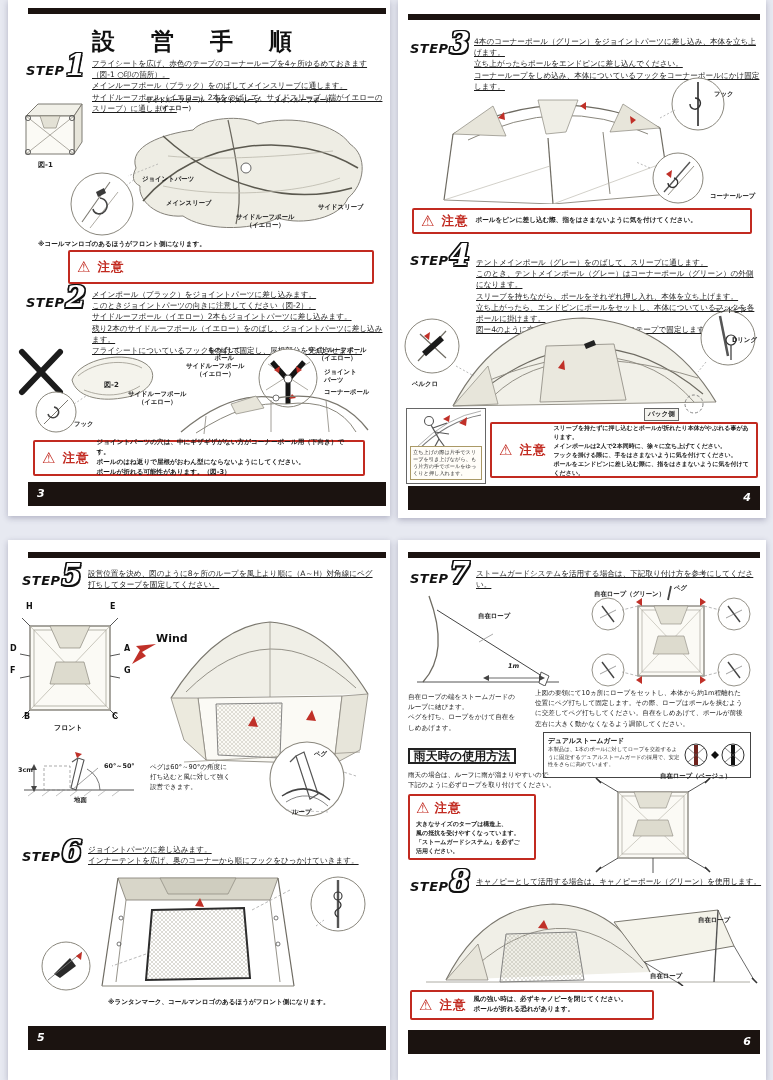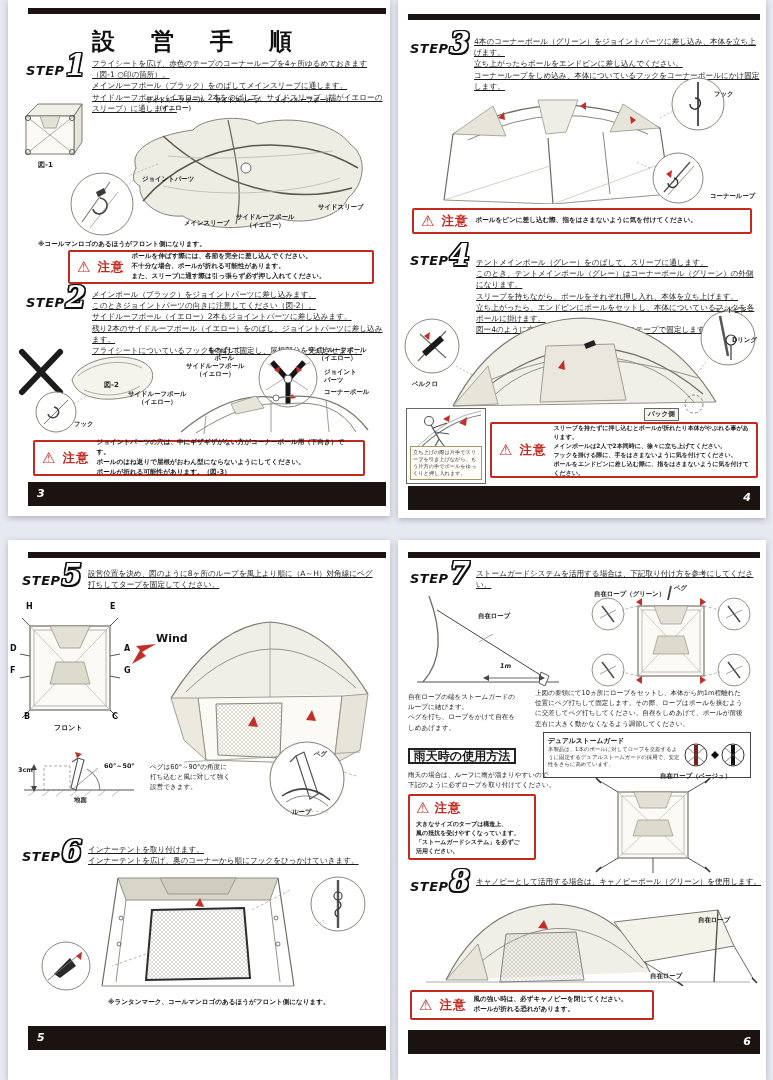--- a/index.html
+++ b/index.html
@@ -89,34 +89,31 @@
       <path d="M60,50 C110,55 180,50 225,45" fill="none" stroke="#b3b0a4" stroke-width=".7"></path>
       <path d="M55,80 C110,92 190,88 232,72" fill="none" stroke="#b3b0a4" stroke-width=".7"></path>
       <circle cx="138" cy="62" r="5" fill="#fff" stroke="#666" stroke-width="1"></circle>
       <line x1="50" y1="58" x2="20" y2="70" stroke="#999" stroke-width=".6" stroke-dasharray="2,2"></line>
     </svg>
     <span class="dlabel ctr" style="left:138px;top:0;">サイドルーフポール
 （イエロー）</span>
     <span class="dlabel" style="left:207px;top:0;">サイドスリーブ</span>
     <span class="dlabel" style="left:266px;top:0;">メインルーフポール</span>
     <span class="dlabel" style="left:134px;top:79px;">ジョイントパーツ</span>
-    <span class="dlabel" style="left:176px;top:103px;margin-top:20px;">メインスリーブ</span>
+    <span class="dlabel" style="left:158px;top:103px;">メインスリーブ</span>
     <span class="dlabel ctr" style="left:228px;top:117px;">サイドルーフポール
 （イエロー）</span>
     <span class="dlabel" style="left:310px;top:107px;">サイドスリーブ</span>
   </div>
 
   <div class="note" style="left:30px;top:240px;">※コールマンロゴのあるほうがフロント側になります。</div>
 
   <div class="caution" style="left:60px;top:250px;width:306px;height:34px;">
     <span class="c-ico">⚠</span>
     <span class="c-word">注意</span>
-    <div class="c-tx">ポールを伸ばす際には、各節を完全に差し込んでください。
-不十分な場合、ポールが折れる可能性があります。
-また、スリーブに通す際は引っ張らず必ず押し入れてください。</div>
   </div>
 
   <div class="slogo" style="left:18px;top:286px;">
     <span class="sw">STEP</span>
       <span class="sn">2</span>
   </div>
   <div class="stx" style="left:84px;top:289px;width:292px;">メインポール（ブラック）をジョイントパーツに差し込みます。
 このときジョイントパーツの向きに注意してください（図-2）。
 サイドルーフポール（イエロー）2本もジョイントパーツに差し込みます。
 残り2本のサイドルーフポール（イエロー）をのばし、ジョイントパーツに差し込みます。
@@ -397,21 +394,21 @@
       <line x1="20" y1="72" x2="62" y2="74" stroke="#aaa" stroke-width=".7" stroke-dasharray="3,2"></line>
     </svg>
     <span class="dlabel" style="left:306px;top:150px;">ペグ</span>
     <span class="dlabel" style="left:284px;top:208px;">ループ</span>
   </div>
 
   <div class="slogo" style="left:14px;top:300px;">
     <span class="sw">STEP</span>
       <span class="sn">6</span>
   </div>
-  <div class="stx" style="left:80px;top:304px;width:290px;">インナーテントを取り付けます。
+  <div class="stx" style="left:80px;top:304px;width:290px;">ジョイントパーツに差し込みます。
 インナーテントを広げ、奥のコーナーから順にフックをひっかけていきます。</div>
 
   <div class="dwrap" style="left:0;top:334px;width:382px;height:120px;">
     <svg style="left:92px;top:0;" width="198" height="118" viewBox="0 0 198 118">
       <polygon points="18,4 178,4 170,26 26,26" fill="#d8d6c9" stroke="#8a877d" stroke-width=".9"></polygon>
       <polygon points="60,4 136,4 128,20 68,20" fill="#cfcdbf" stroke="#8a877d" stroke-width=".7"></polygon>
       <line x1="18" y1="4" x2="2" y2="112" stroke="#6e6b62" stroke-width="1.2"></line>
       <line x1="178" y1="4" x2="194" y2="112" stroke="#6e6b62" stroke-width="1.2"></line>
       <line x1="26" y1="26" x2="16" y2="108" stroke="#8a877d" stroke-width=".9"></line>
       <line x1="170" y1="26" x2="180" y2="108" stroke="#8a877d" stroke-width=".9"></line>
@@ -466,21 +463,21 @@
       <path d="M16,2 C28,34 30,66 10,88" fill="none" stroke="#6e6b62" stroke-width="1.3"></path>
       <line x1="4" y1="88" x2="146" y2="88" stroke="#555" stroke-width="1"></line>
       <line x1="24" y1="16" x2="132" y2="84" stroke="#444" stroke-width="1"></line>
       <polygon points="128,78 136,82 132,92 126,89" fill="#fff" stroke="#555" stroke-width="1"></polygon>
       <line x1="72" y1="84" x2="130" y2="84" stroke="#444" stroke-width=".8"></line>
       <polygon points="70,84 76,81 76,87" fill="#444"></polygon>
       <polygon points="132,84 126,81 126,87" fill="#444"></polygon>
       <line x1="80" y1="40" x2="66" y2="48" stroke="#888" stroke-width=".7"></line>
     </svg>
     <span class="dlabel" style="left:80px;top:28px;">自在ロープ</span>
-    <span class="dlabel" style="left:102px;top:78px;font-style:italic;">1m</span>
+    <span class="dlabel" style="left:110px;top:78px;font-style:italic;">1m</span>
     <svg style="left:182px;top:0;" width="182" height="104" viewBox="0 0 182 104">
       <rect x="58" y="22" width="66" height="70" fill="#fbfaf5" stroke="#6e6b62" stroke-width="1.1"></rect>
       <rect x="62" y="26" width="58" height="62" fill="none" stroke="#9a978d" stroke-width=".6"></rect>
       <line x1="58" y1="22" x2="124" y2="92" stroke="#b3b0a4" stroke-width=".6"></line>
       <line x1="124" y1="22" x2="58" y2="92" stroke="#b3b0a4" stroke-width=".6"></line>
       <polygon points="74,22 108,22 101,40 81,40" fill="#e3e1d5" stroke="#8a877d" stroke-width=".6"></polygon>
       <polygon points="78,52 104,52 109,70 73,70" fill="#dddbce" stroke="#8a877d" stroke-width=".6"></polygon>
       <line x1="91" y1="2" x2="88" y2="16" stroke="#444" stroke-width="1.8"></line>
       <circle cx="28" cy="30" r="16" fill="#fff" stroke="#8a877d" stroke-width=".9"></circle>
       <circle cx="154" cy="30" r="16" fill="#fff" stroke="#8a877d" stroke-width=".9"></circle>

